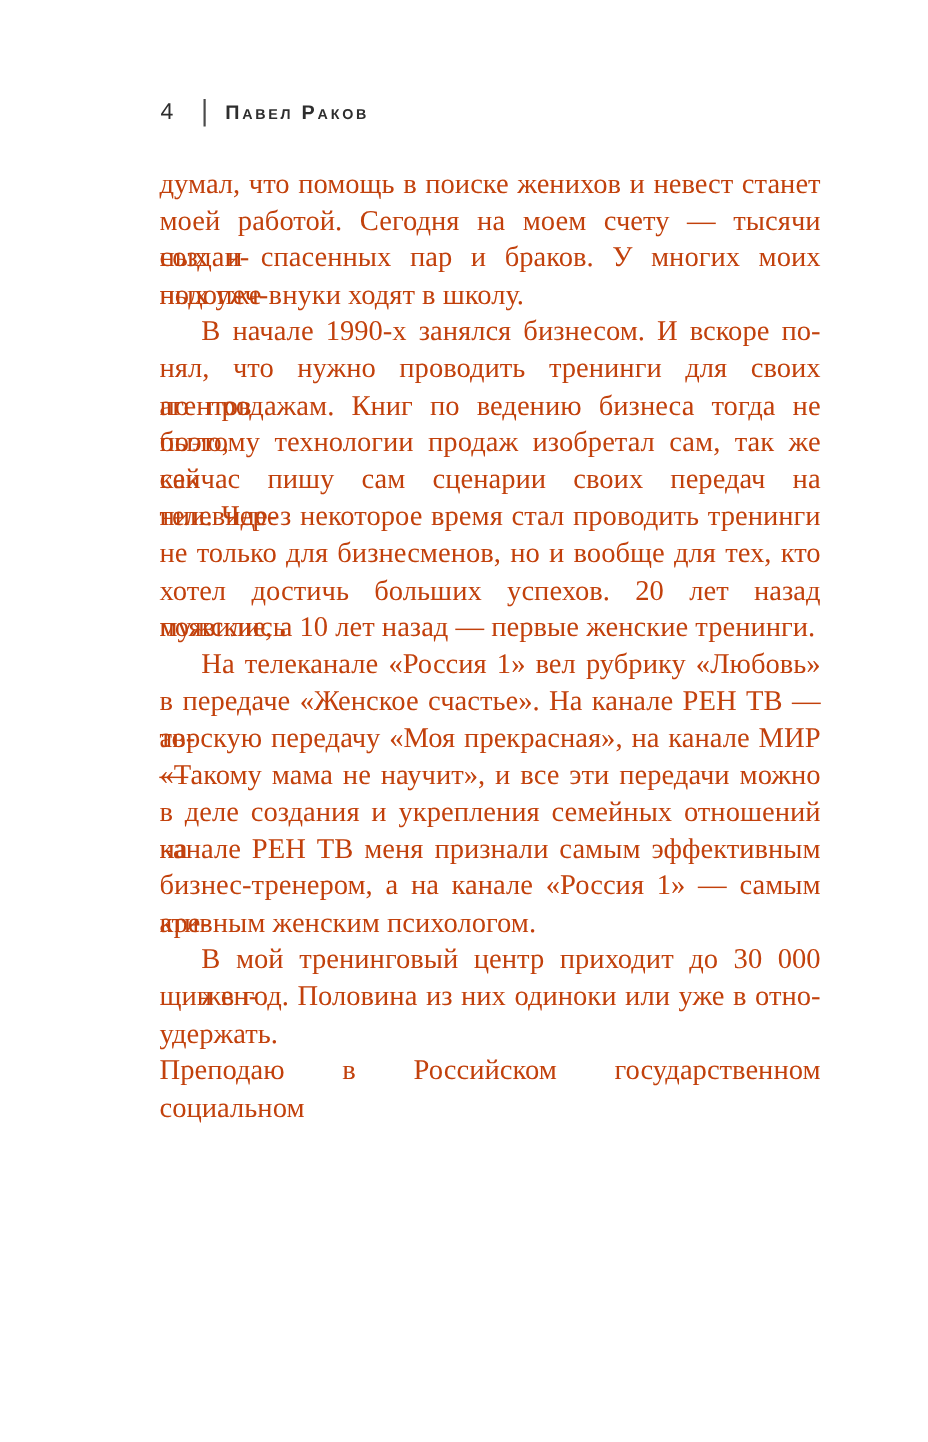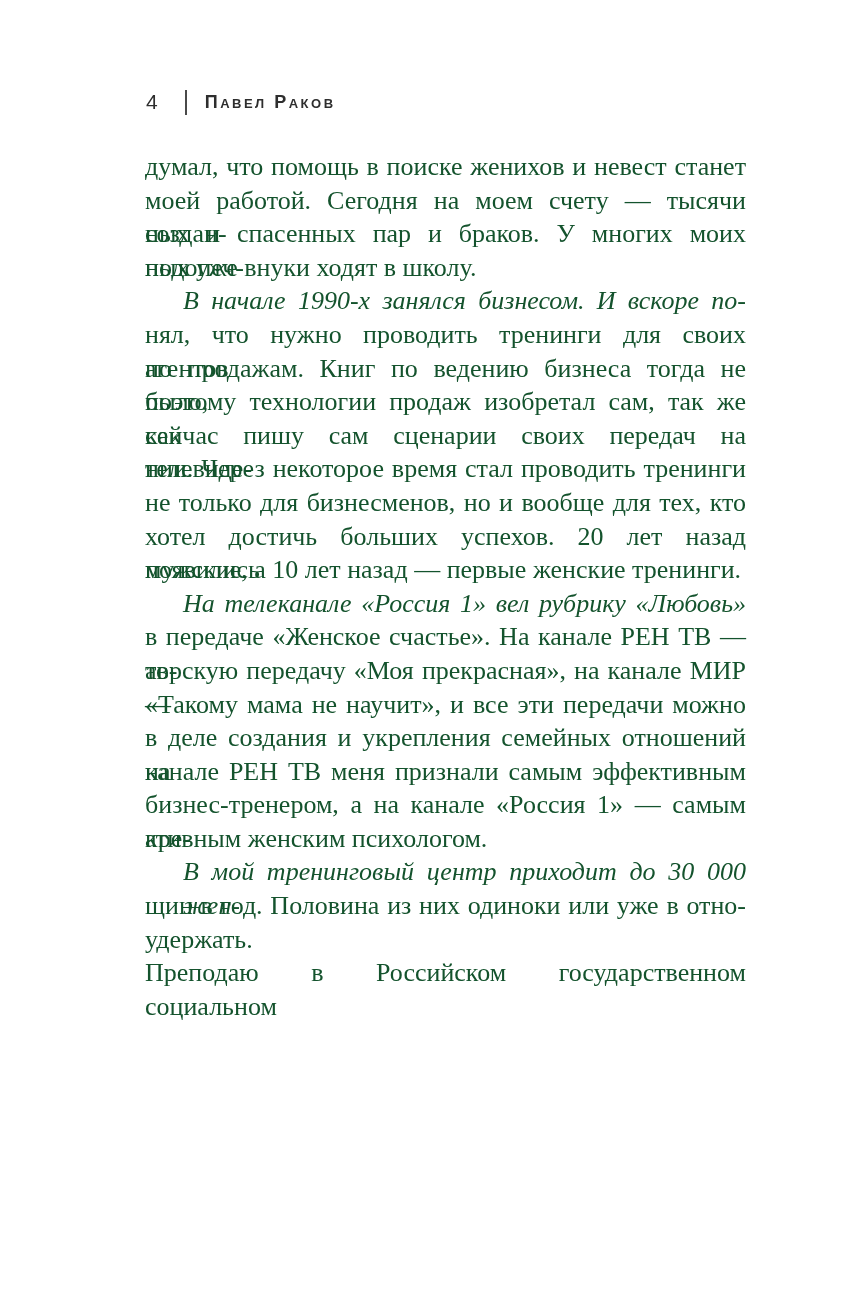--- a/index.html
+++ b/index.html
@@ -44,32 +44,31 @@
     letter-spacing: 2.5px;
     color: #2e2e2e;
   }
   .body-text {
     position: absolute;
     left: 145px;
     top: 150px;
     width: 601px;
     font-size: 26px;
     line-height: 33.6px;
-    color: #14532d;
+    color: #c2410c;
   }
   .line {
     text-align: justify;
     text-align-last: justify;
     white-space: normal;
     height: 33.6px;
     overflow: visible;
   }
   .line.indent {
     padding-left: 38px;
-    font-style: italic;
   }
   .line.last {
     text-align-last: left;
   }
 </style>
 </head>
 <body>
 
 <div class="page">
 

